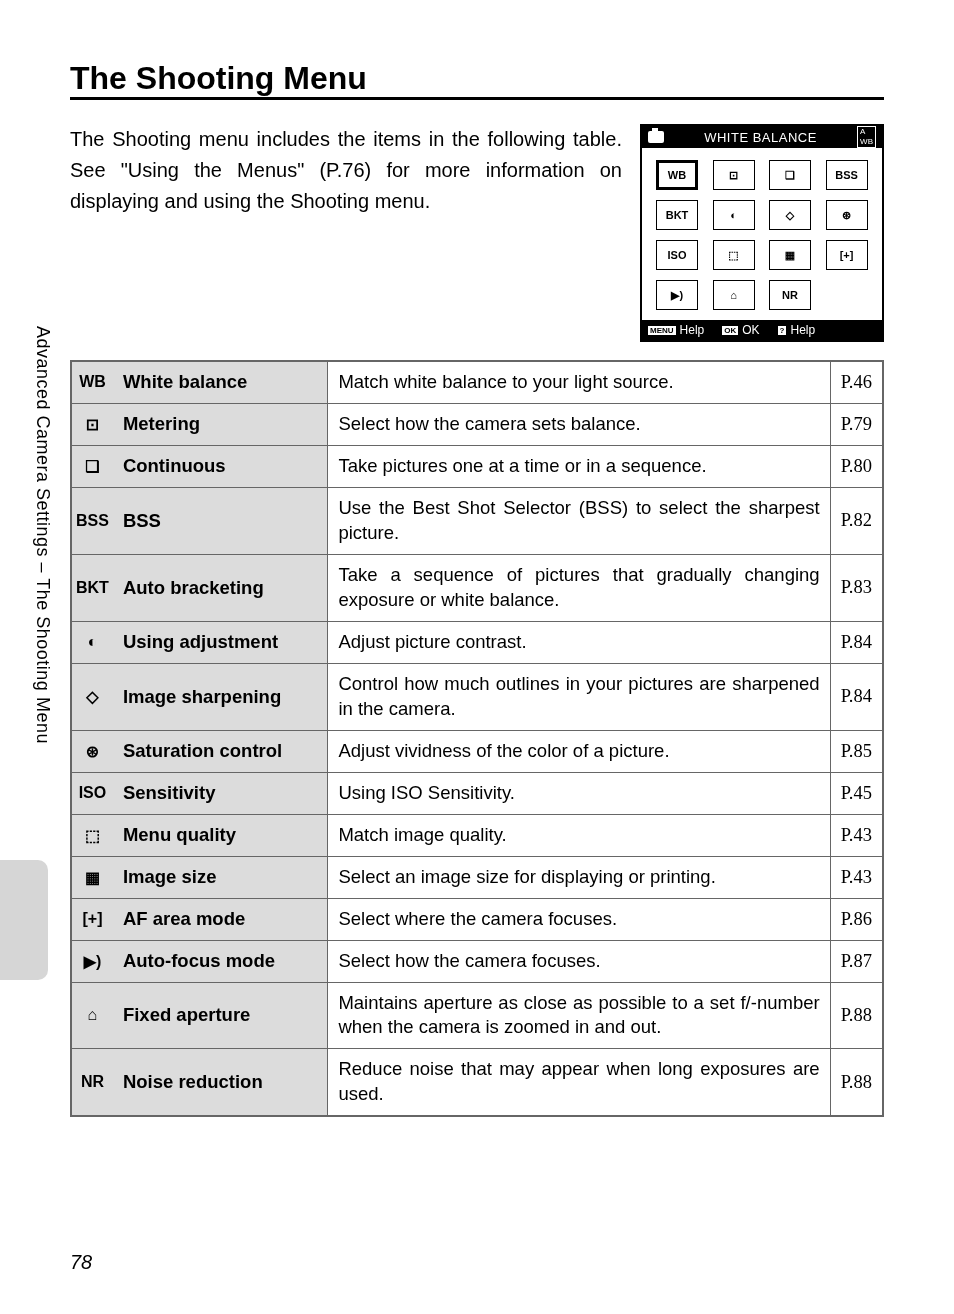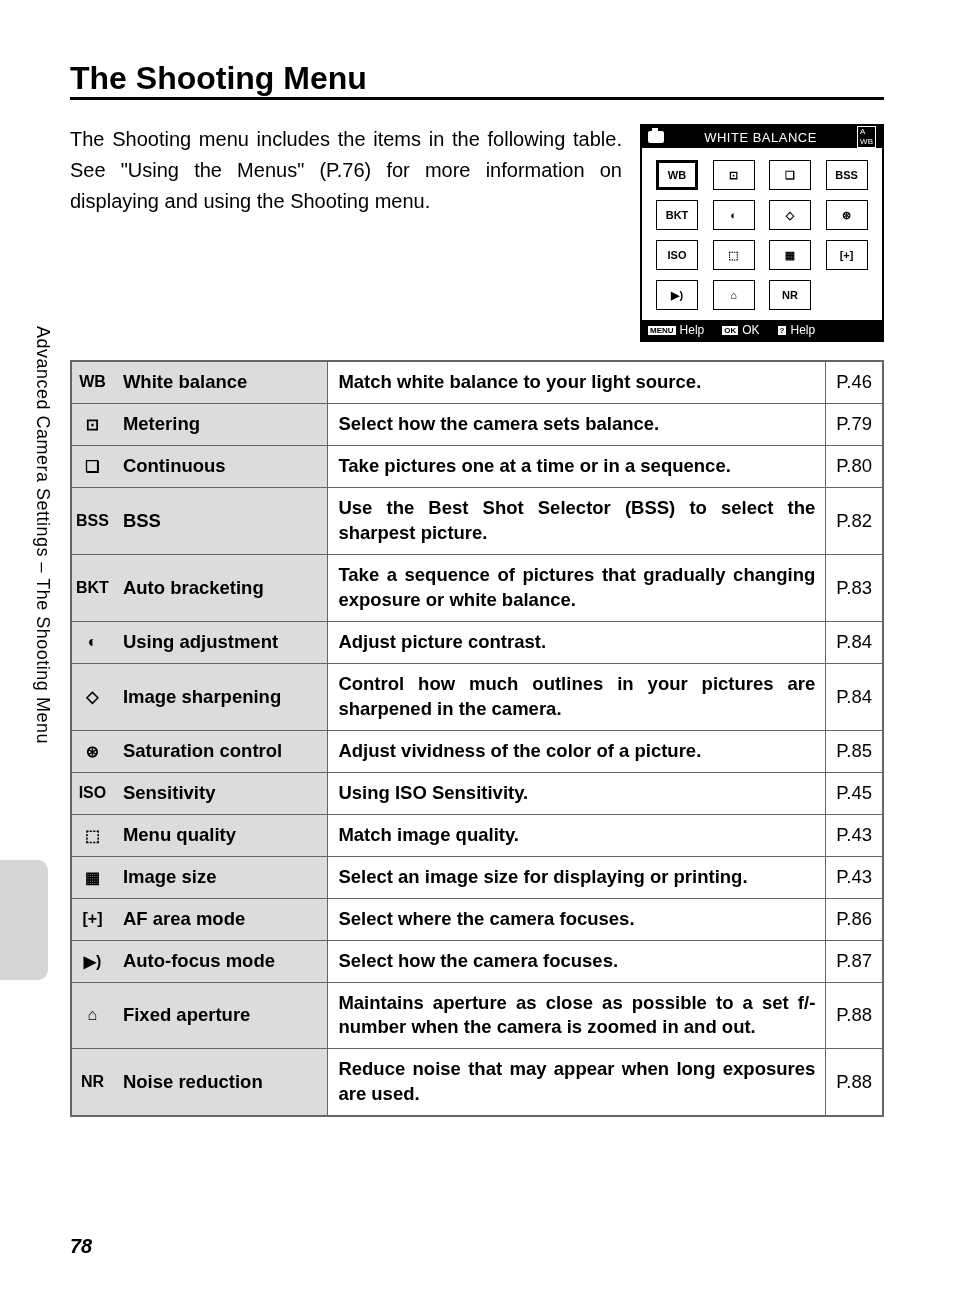--- a/index.html
+++ b/index.html
@@ -120,34 +120,34 @@
   }
   .menu-table td.name-cell {
     width: 215px;
     background: #dcdcdc;
     font-weight: bold;
     border-left: none;
   }
   .menu-table td.desc-cell {
     text-align: justify;
     line-height: 1.35;
-    font-weight: bold;
   }
   .menu-table td.page-cell {
     width: 43px;
     text-align: center;
     white-space: nowrap;
+    font-family: Liberation Serif, serif;
   }
   .page-number {
     position: absolute;
-    bottom: 56px;
+    bottom: 40px;
     left: 70px;
     font-size: 20px;
     font-style: italic;
-    font-weight: bold;
+    font-weight: normal;
   }
   .icon-glyph { display:inline-block; }
 </style>
 </head>
 <body>
 
 <h1 class="page-title">The Shooting Menu</h1>
 
 <div class="intro-row">
   <p class="intro-text">The Shooting menu includes the items in the following table. See "Using the Menus" (P.76) for more information on displaying and using the Shooting menu.</p>

